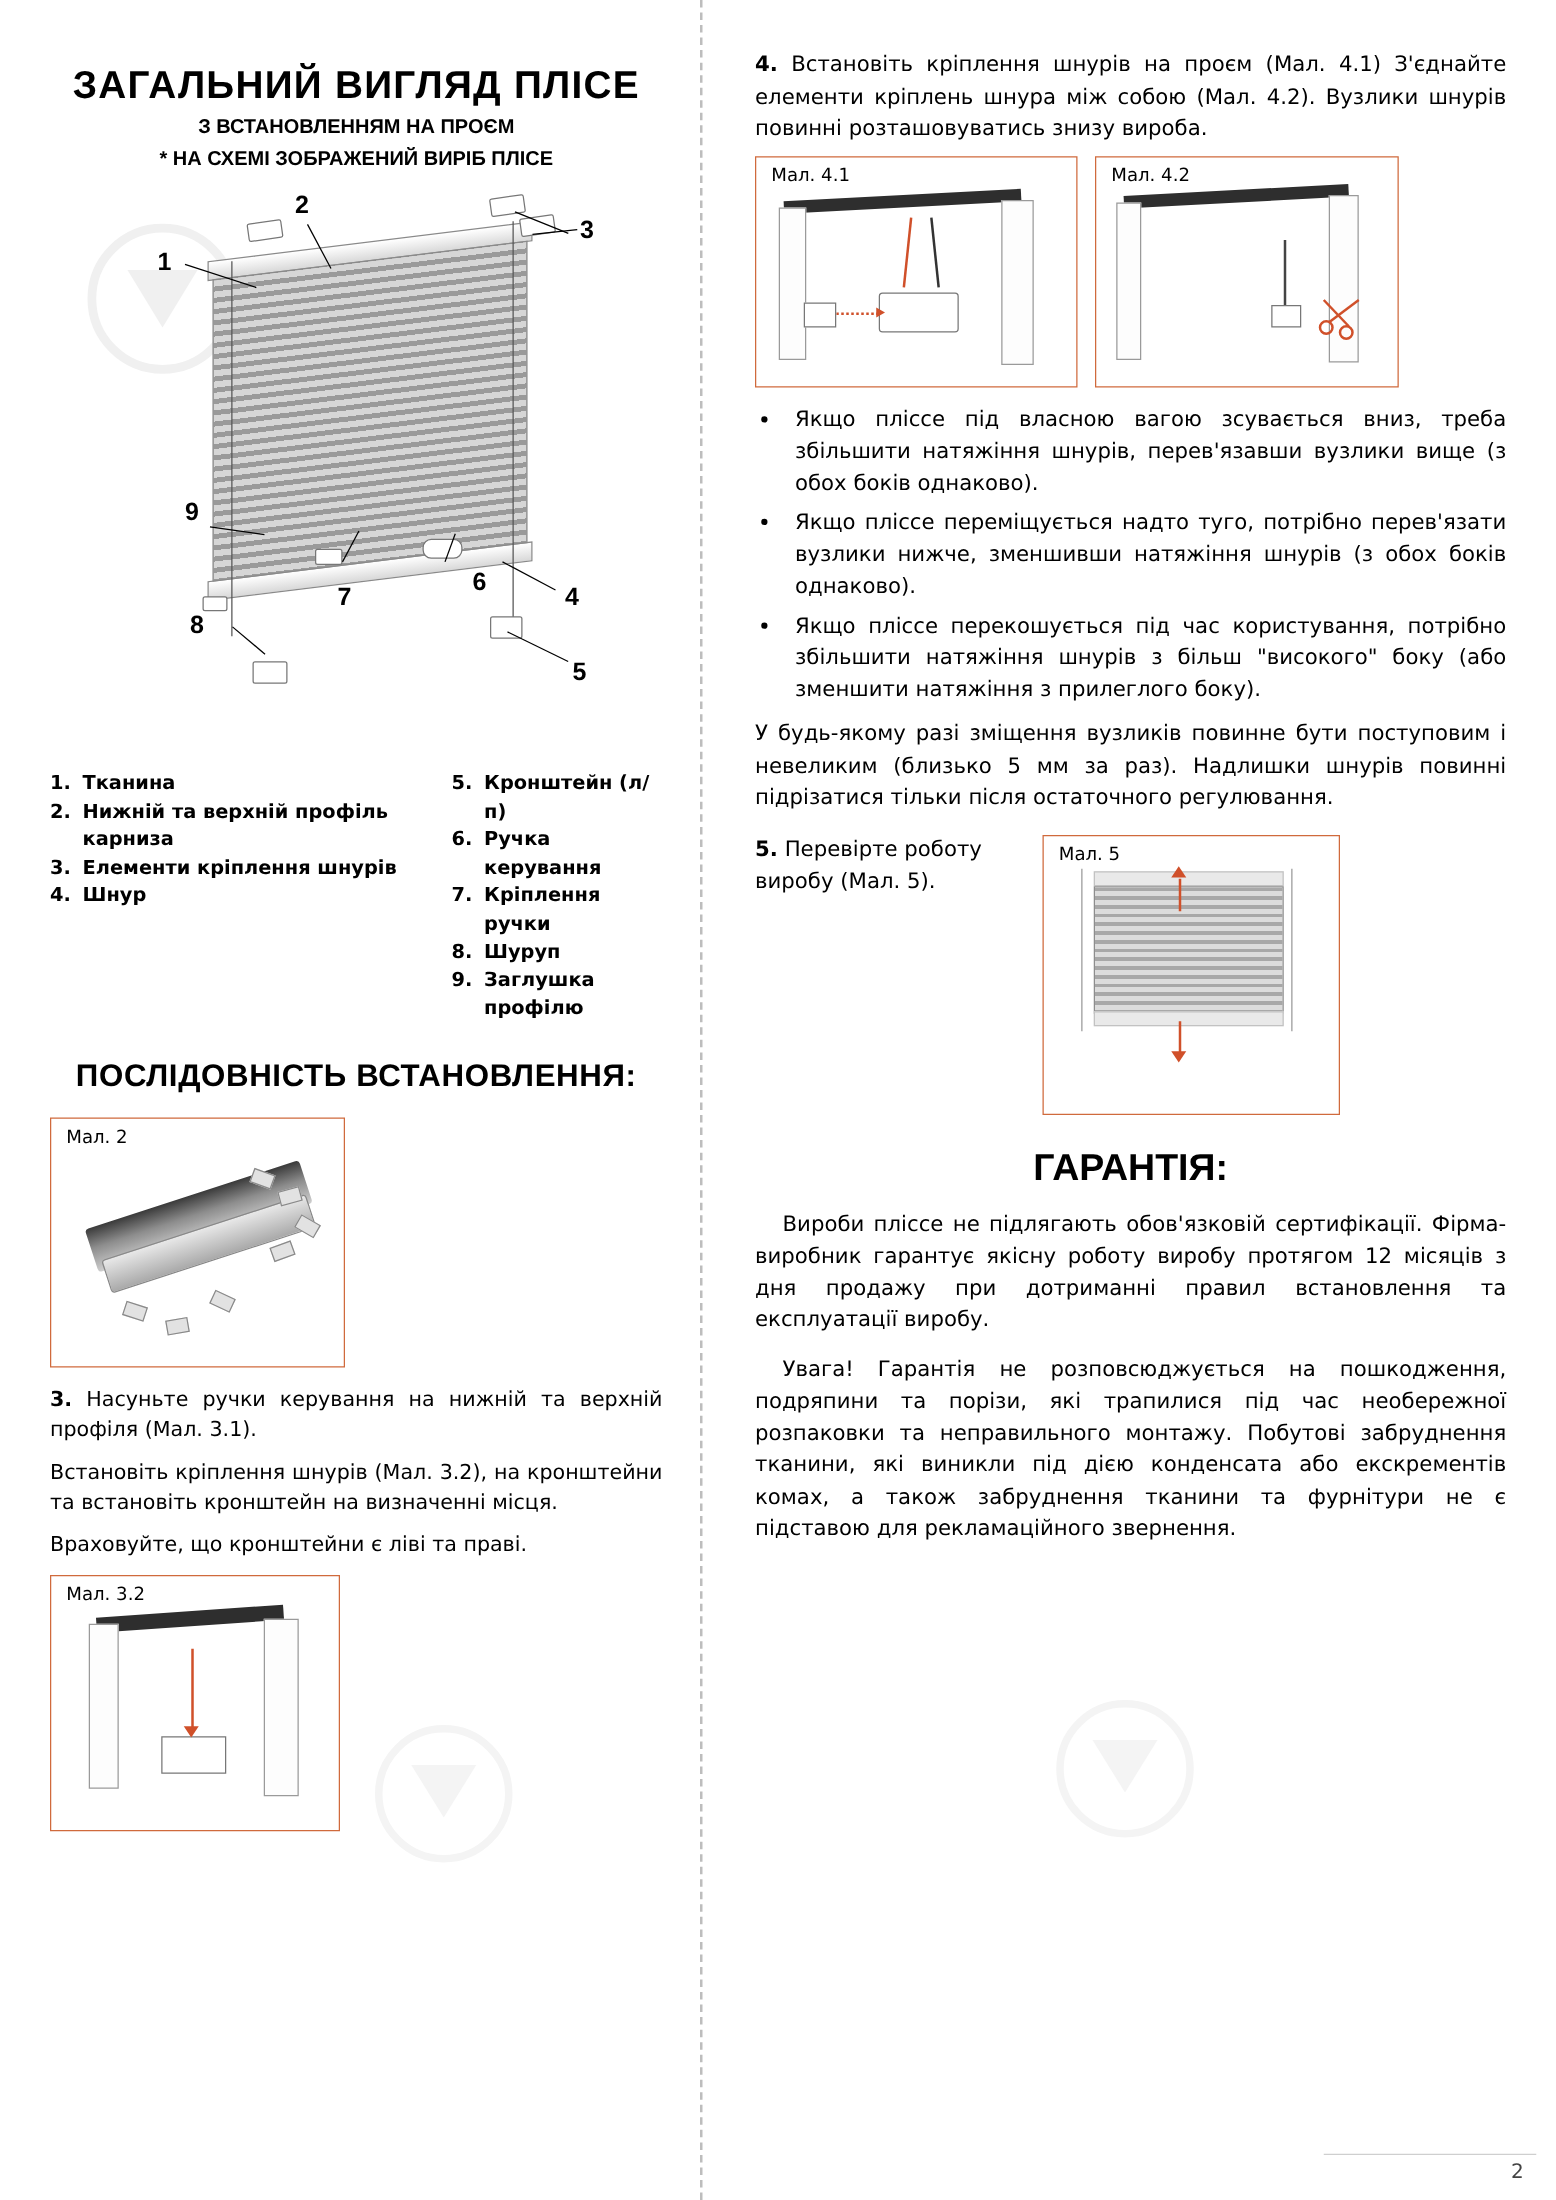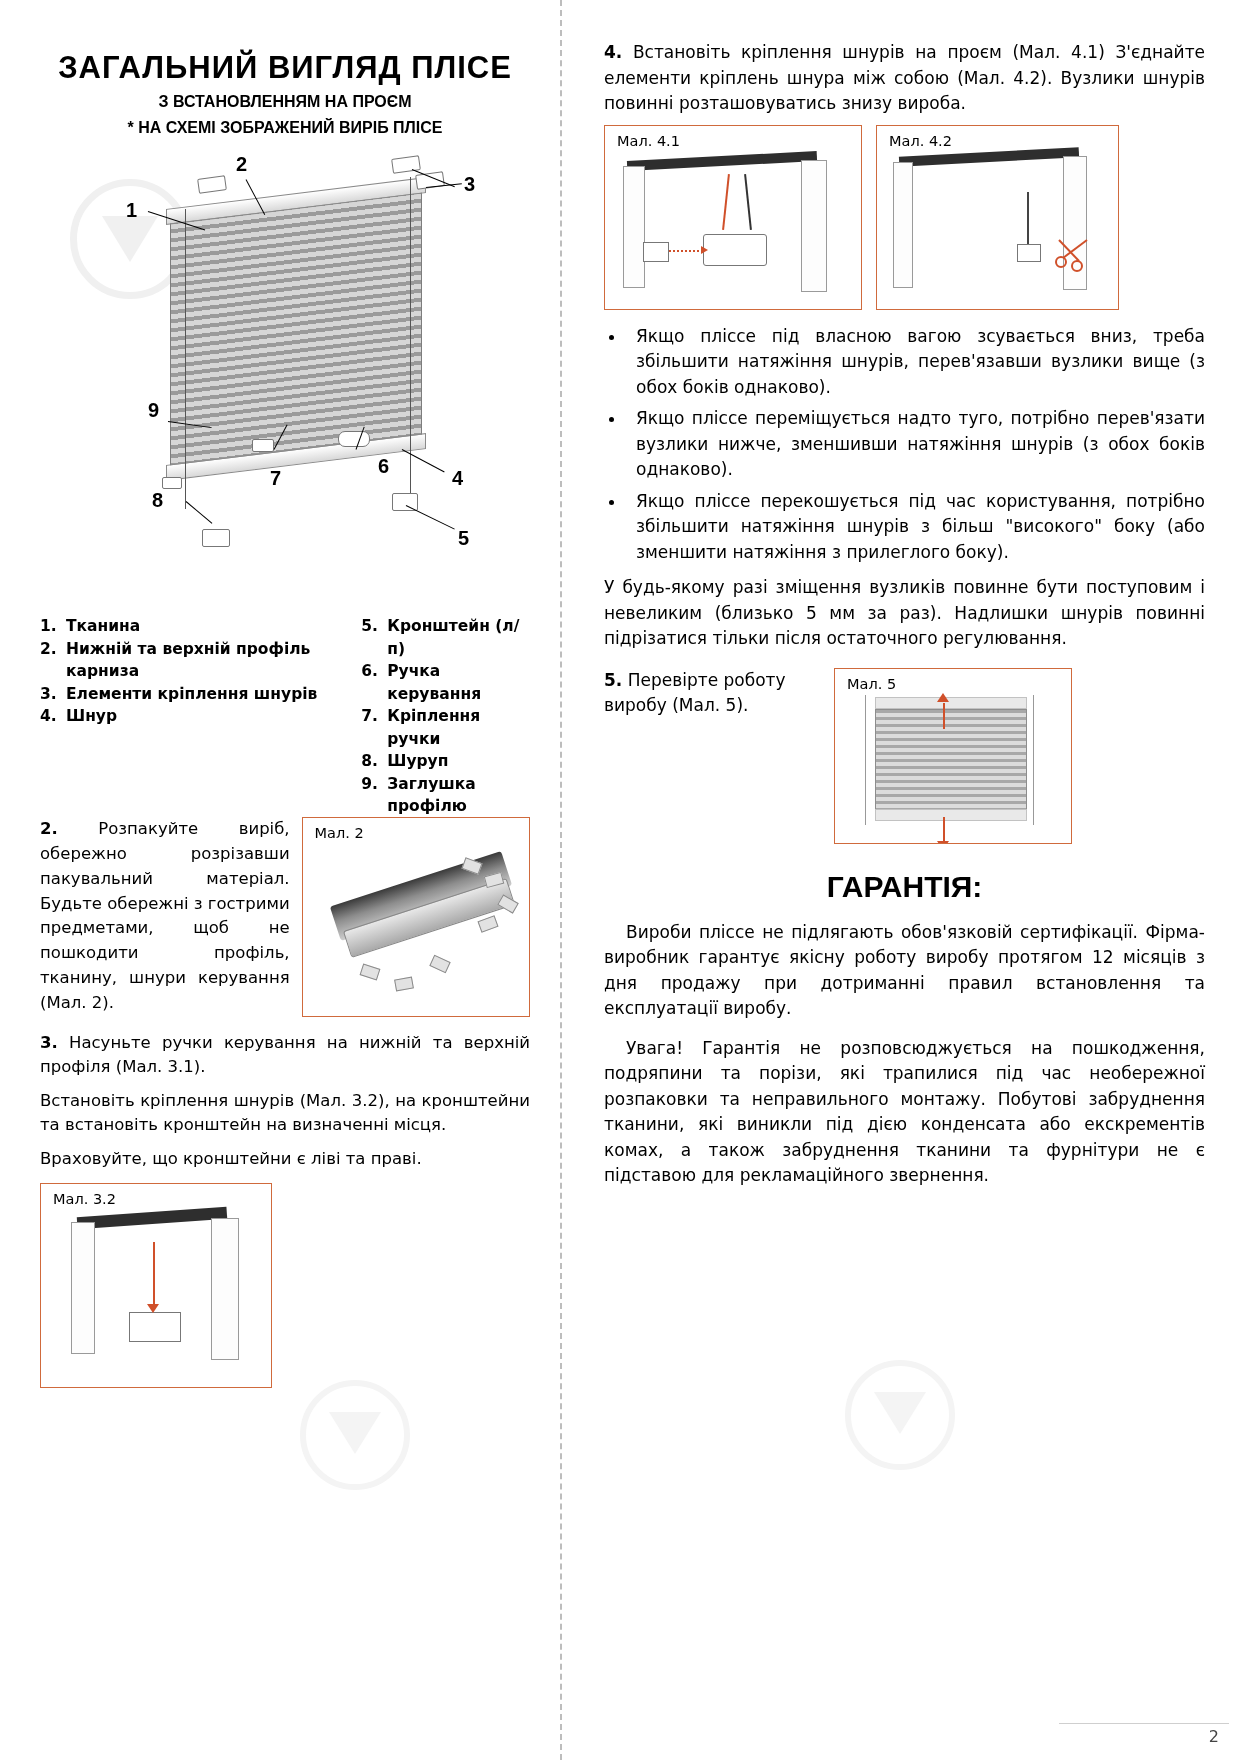--- a/index.html
+++ b/index.html
@@ -208,21 +208,21 @@
     padding: 0 2px;
   }
   .fig.fig2 { width: 236px; height: 200px; }
   .figs-row { display: flex; gap: 14px; margin-top: 12px; }
   .fig.fig31 { width: 248px; height: 205px; }
   .fig.fig32 { width: 232px; height: 205px; }
 
   .fig.fig41 { width: 258px; height: 185px; }
   .fig.fig42 { width: 243px; height: 185px; padding-left: 40px; }
   .figs-row-4 { display: flex; gap: 14px; margin-top: 0; }
-  .fig.fig5 { width: 238px; height: 176px; }
+  .fig.fig5 { width: 238px; height: 224px; }
 
   
   .pkg {
     position: absolute;
     left: 28px;
     top: 60px;
     width: 180px;
     height: 36px;
     background: linear-gradient(to bottom,#3a3a3a,#8d8d8d 45%,#cfcfcf);
     transform: rotate(-18deg);
@@ -452,26 +452,23 @@
           <span class="ln">8.</span>
           <span class="lt">Шуруп</span>
         </li>
         <li>
           <span class="ln">9.</span>
           <span class="lt">Заглушка профілю</span>
         </li>
       </ol>
     </div>
 
+    <h2 class="block-title">ПОСЛІДОВНІСТЬ ВСТАНОВЛЕННЯ:</h2>
 
     <div class="row2">
-      <div class="step2-text">
-        <b>2.</b>
-        <span>Розпакуйте виріб, обережно розрізавши пакувальний матеріал. Будьте обережні з гострими предметами, щоб не пошкодити профіль, тканину, шнури керування (Мал. 2).</span>
-      </div>
       <div class="fig fig2">
         <div class="cap">Мал. 2</div>
         <div class="pkg"></div>
         <div class="pkg2"></div>
         <div class="bitxt" style="left:160px;top:42px;transform:rotate(20deg);"></div>
         <div class="bitxt" style="left:182px;top:56px;transform:rotate(-15deg);"></div>
         <div class="bitxt" style="left:196px;top:80px;transform:rotate(30deg);"></div>
         <div class="bitxt" style="left:176px;top:100px;transform:rotate(-20deg);"></div>
         <div class="bitxt" style="left:58px;top:148px;transform:rotate(18deg);"></div>
         <div class="bitxt" style="left:92px;top:160px;transform:rotate(-10deg);"></div>

